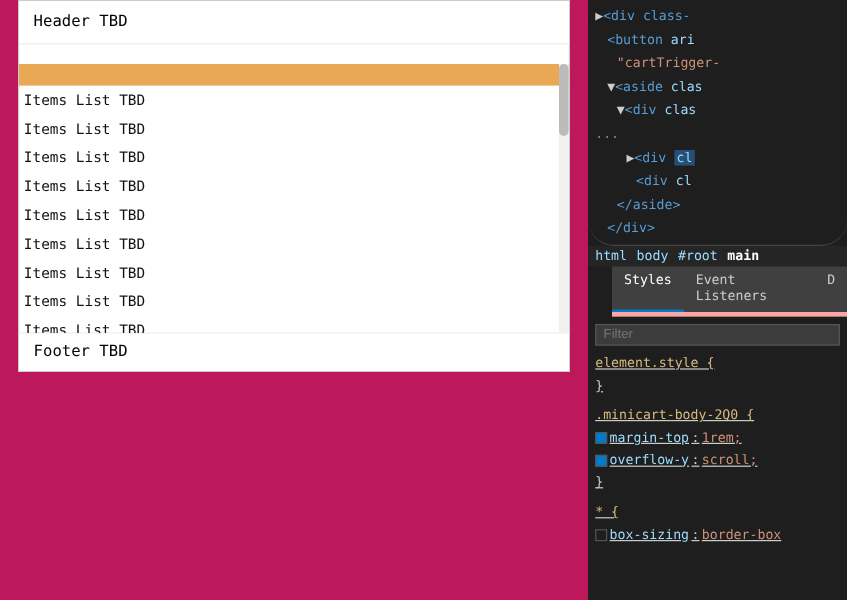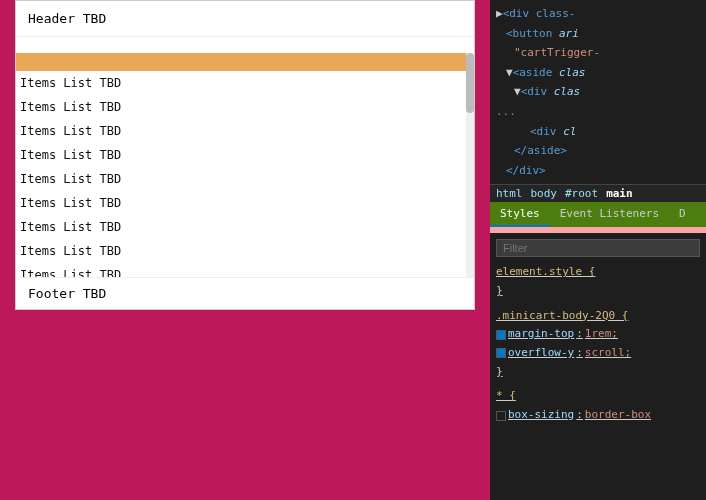--- a/index.html
+++ b/index.html
@@ -104,41 +104,43 @@
       font-size: 11px;
       font-family: monospace;
     }
 
     #devtools-elements {
       background: #1e1e1e;
       padding: 4px 0;
       flex: 0 0 auto;
       border-bottom: 1px solid #444;
       line-height: 1.6;
+      border-radius: 22px;
     }
 
     .elem-line {
       padding: 1px 6px;
       color: #ccc;
       white-space: nowrap;
     }
 
     .elem-line .tag { color: #569cd6; }
-    .elem-line .attr { color: #9cdcfe; font-style: italic; }
+    .elem-line .attr { color: #9cdcfe; }
     .elem-line .val { color: #ce9178; }
     .elem-line .expand-arrow { color: #ccc; }
     .elem-dots {
       color: #888;
       padding: 1px 6px;
     }
 
     #devtools-tabs {
       display: flex;
-      background: #4d7c0f;
-      border-bottom: 6px solid #fca5a5;
+      background: #404040;
+      border-bottom: 4px solid #fca5a5;
+      margin-left: 20px;
     }
 
     .dtab {
       padding: 5px 10px;
       color: #ccc;
       font-size: 11px;
       cursor: pointer;
       border-bottom: 2px solid transparent;
     }
 
@@ -260,20 +262,23 @@
     <div class="elem-line" style="padding-left:24px">
       <span class="val">"cartTrigger-</span>
     </div>
     <div class="elem-line" style="padding-left:16px">
       <span class="expand-arrow">▼</span><span class="tag">&lt;aside </span><span class="attr">clas</span>
     </div>
     <div class="elem-line" style="padding-left:24px">
       <span class="expand-arrow">▼</span><span class="tag">&lt;div </span><span class="attr">clas</span>
     </div>
     <div class="elem-dots">...</div>
+    <div class="elem-line" style="padding-left:32px">
+      <span class="expand-arrow">▶</span><span class="tag">&lt;div </span><span class="attr" style="background:#264f78; padding: 0 2px;">cl</span>
+    </div>
     <div class="elem-line" style="padding-left:40px">
       <span class="tag">&lt;div </span><span class="attr">cl</span>
     </div>
     <div class="elem-line" style="padding-left:24px">
       <span class="tag">&lt;/aside&gt;</span>
     </div>
     <div class="elem-line" style="padding-left:16px">
       <span class="tag">&lt;/div&gt;</span>
     </div>
   </div>

